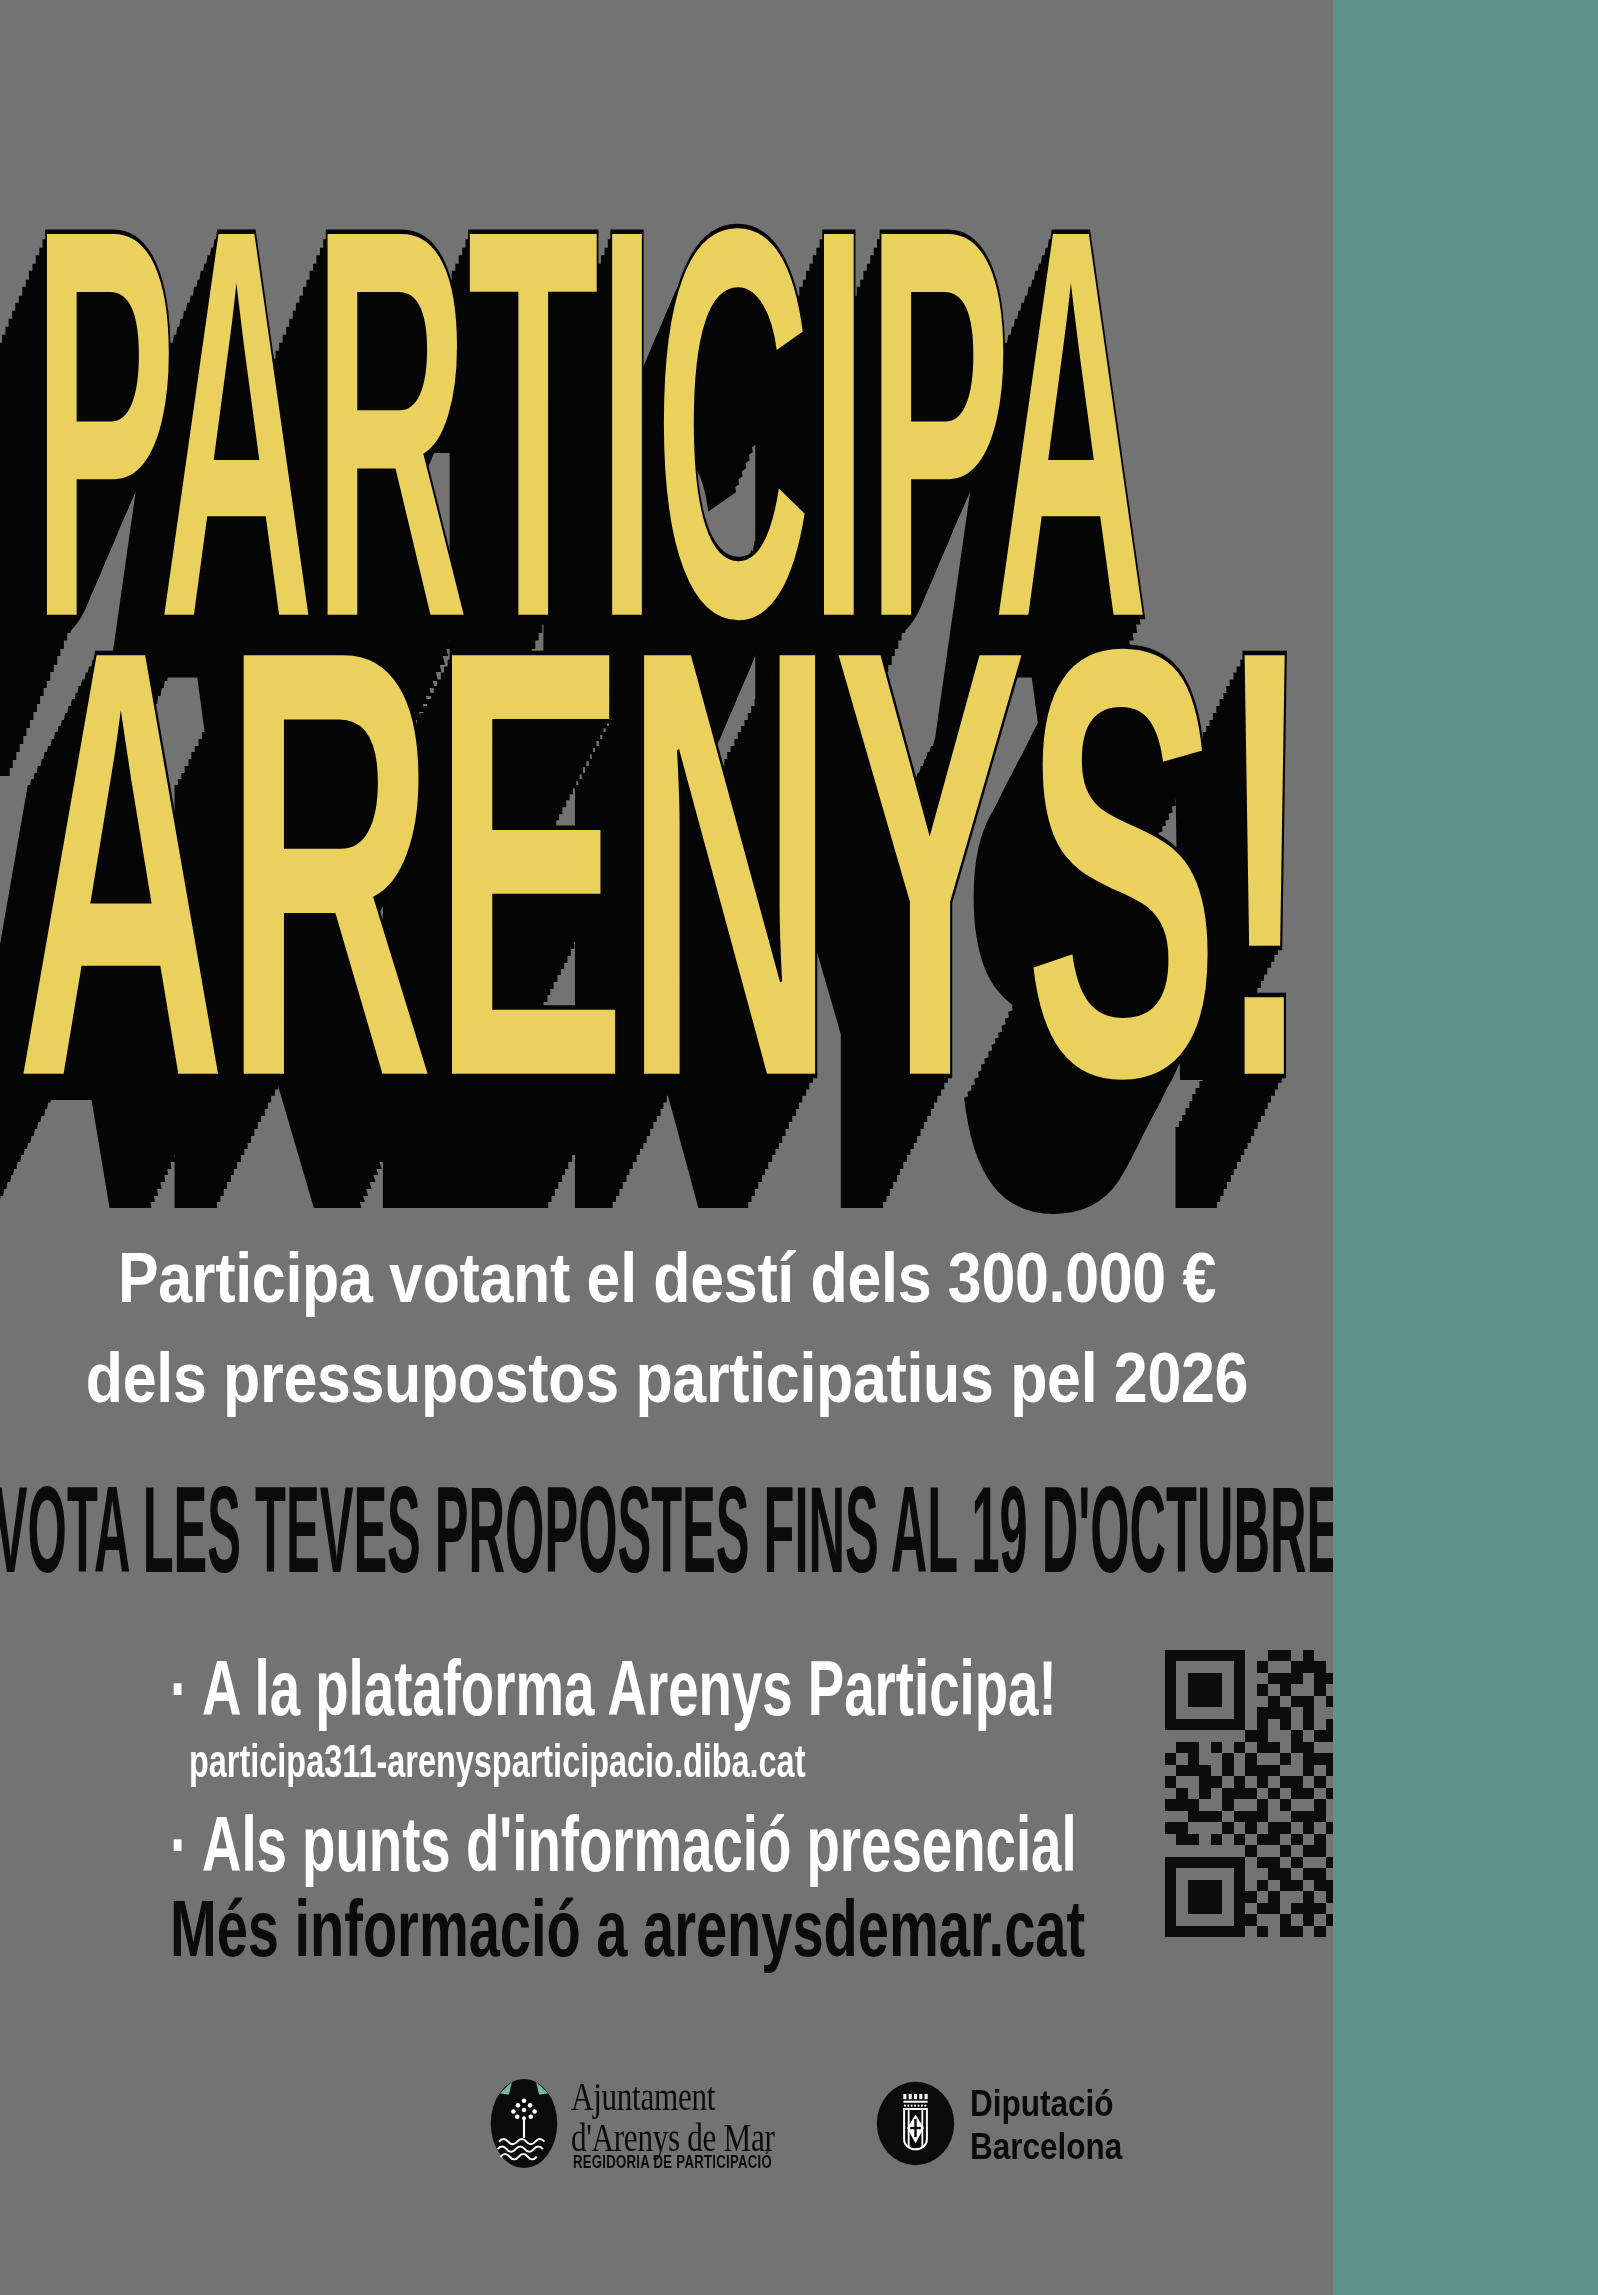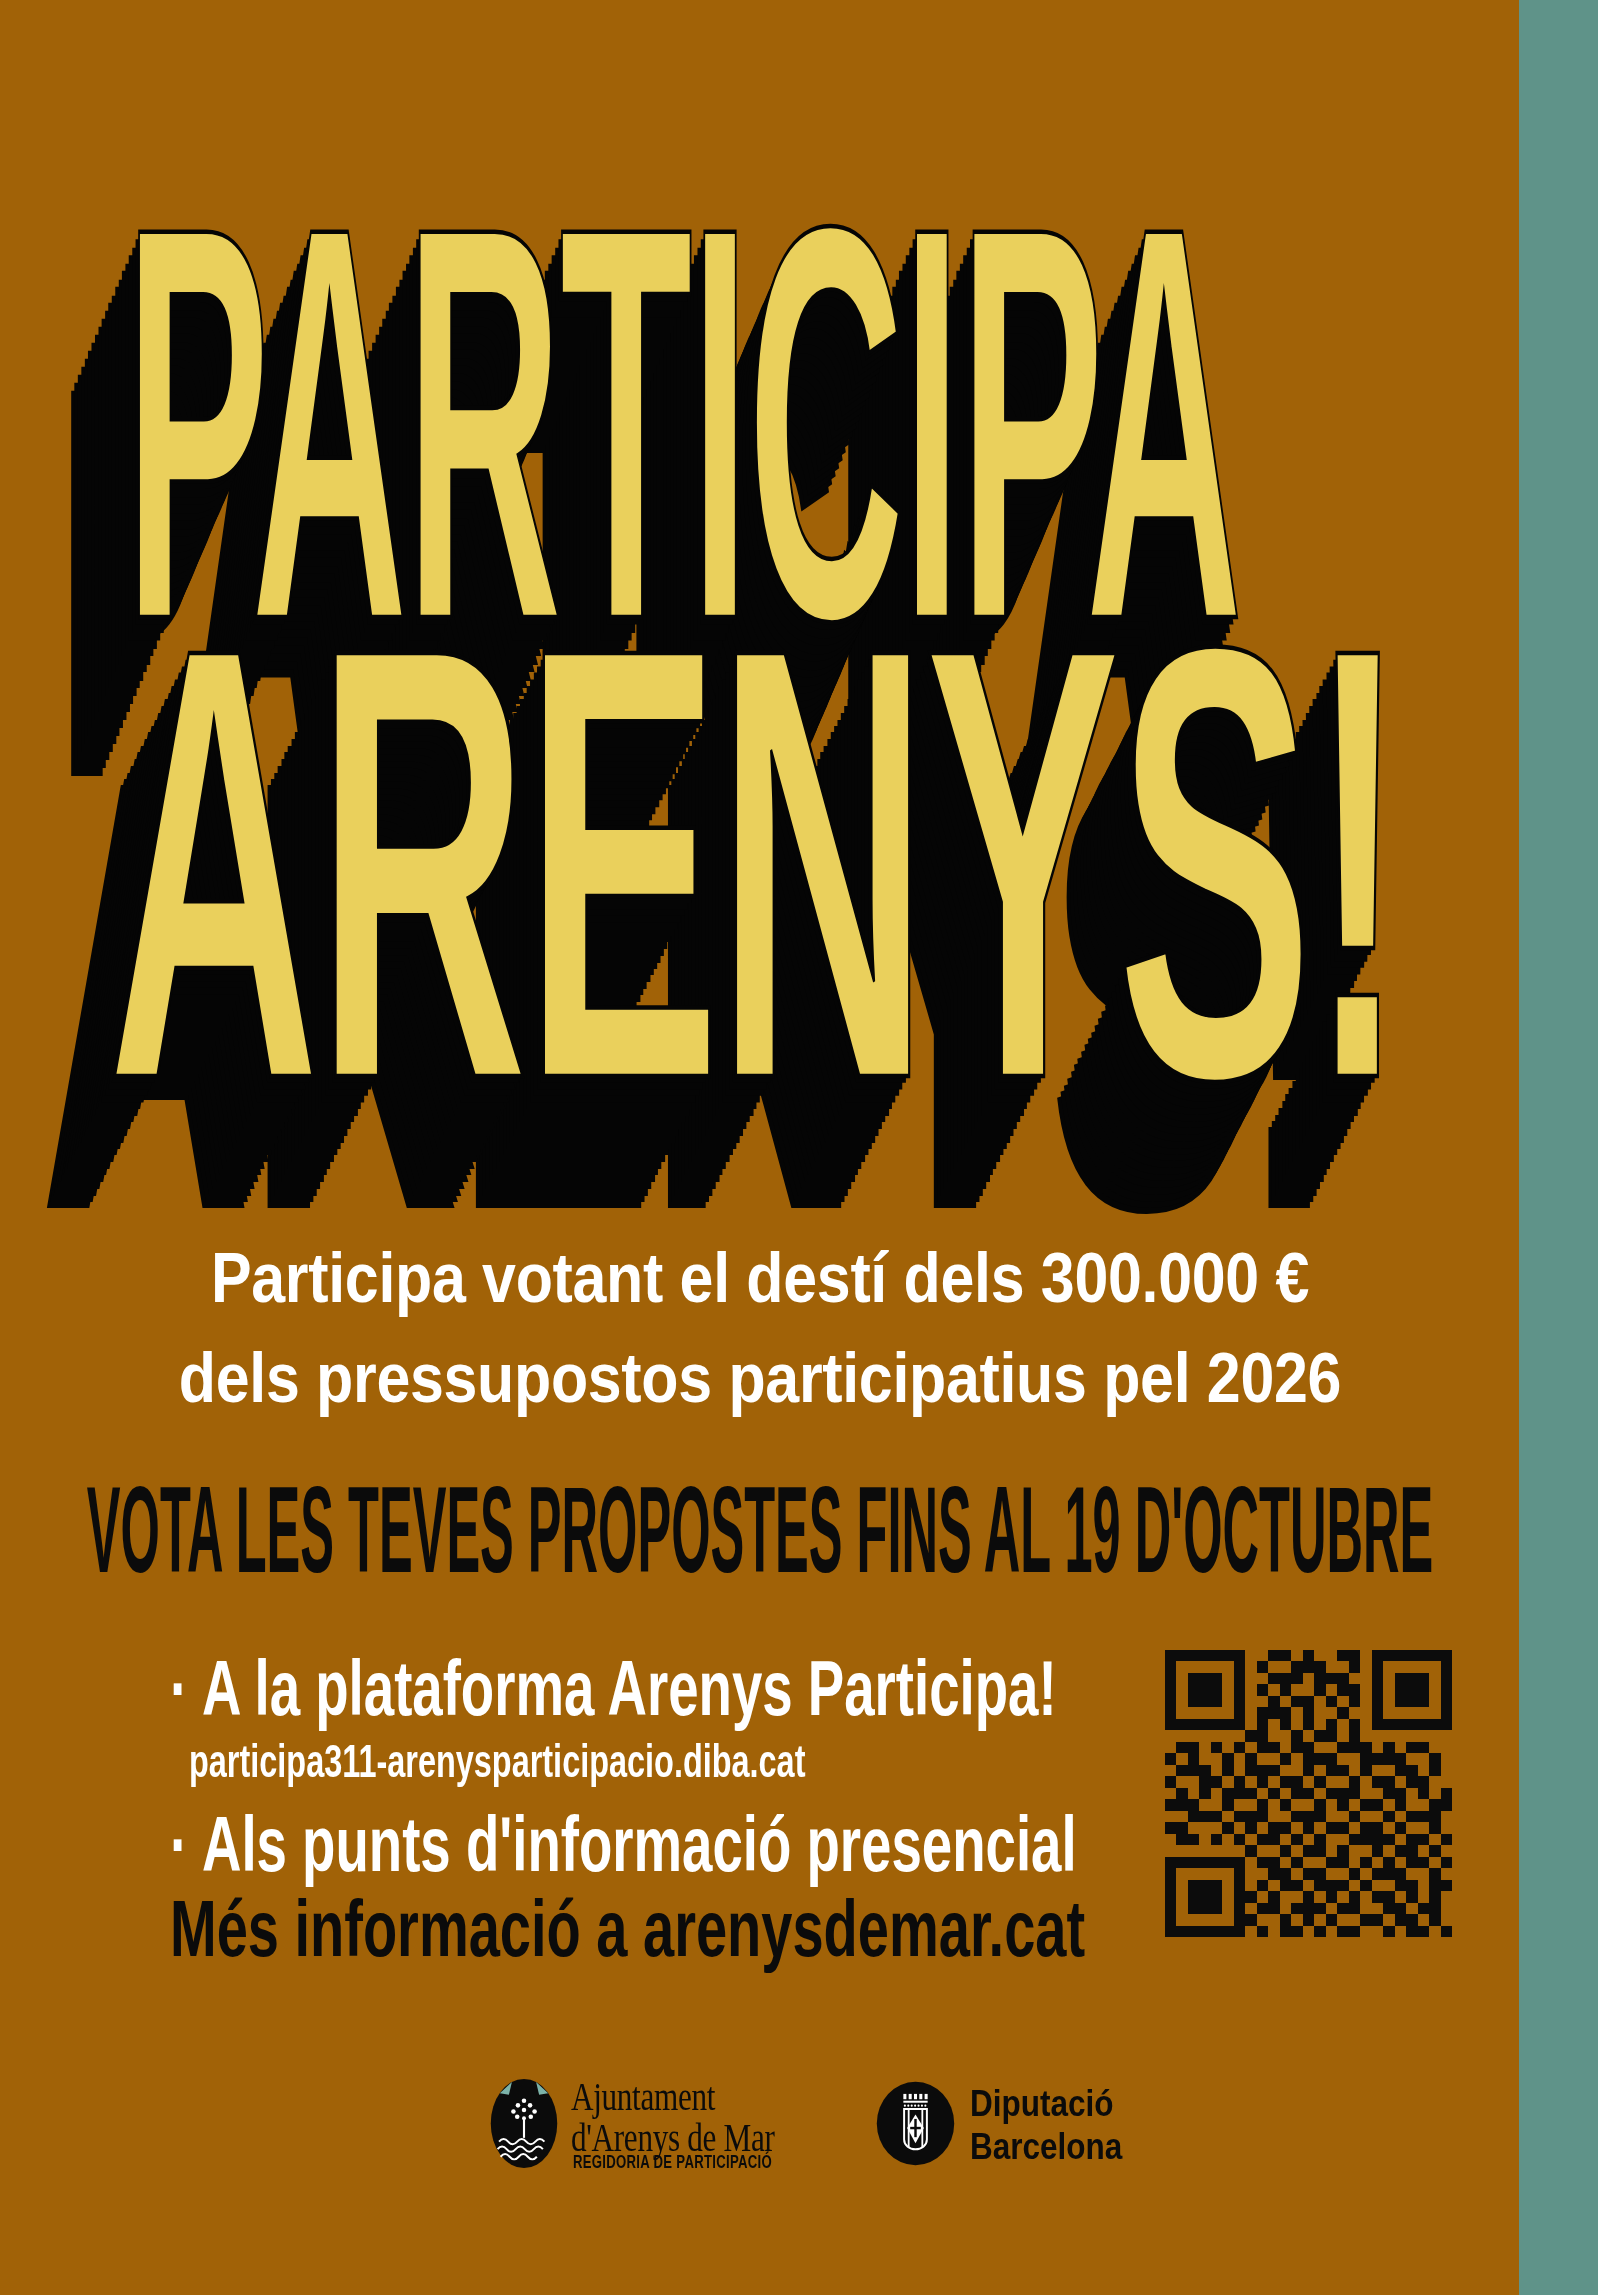--- a/index.html
+++ b/index.html
@@ -1,18 +1,18 @@
 <!DOCTYPE html>
 <html style="font-size:12px"><head>
 <meta charset="utf-8">
 <style>
   html,body{margin:0;padding:0;background:#5f9389;}
   .poster{
-    position:relative;width:1519px;height:2295px;overflow:hidden;
-    background:#a16207;font-family:"Liberation Sans",sans-serif;
+    position:relative;width:1333px;height:2295px;overflow:hidden;
+    background:#737373;font-family:"Liberation Sans",sans-serif;
   }
   
   .hl{
     position:absolute;white-space:nowrap;line-height:1;font-weight:bold;
     color:#EAD05C;letter-spacing:-0.015em;
     -webkit-text-stroke:4.5px #050505;
   }
   .hl1{
     top:143px;left:calc(50% - 78px);font-size:560px;
     transform:translateX(-50%) scaleX(0.39);

